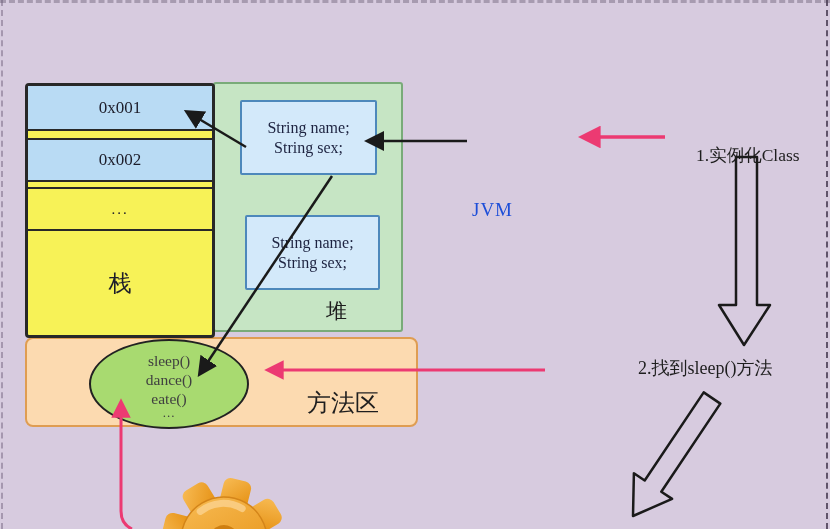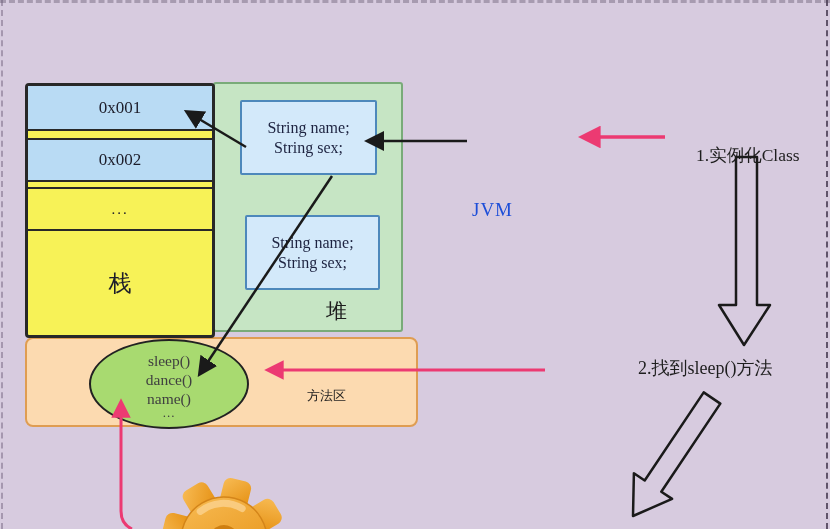--- a/index.html
+++ b/index.html
@@ -55,21 +55,21 @@
   .method-ellipse {
     position:absolute; left:89px; top:339px; width:160px; height:90px;
     background:#a8da70; border:2.5px solid #222; border-radius:50%;
     box-sizing:border-box; display:flex; flex-direction:column; align-items:center; justify-content:center;
     font-size:15.5px; color:#404040; line-height:19px;
   }
   .method-ellipse .m-dots { font-size:13px; line-height:10px; letter-spacing:1px; }
 
   .lbl { position:absolute; color:#1e1e1e; white-space:nowrap; }
   .lbl-heap   { left:326px; top:297px; font-size:21px; }
-  .lbl-marea  { left:307px; top:387px; font-size:13px; }
+  .lbl-marea  { left:307px; top:387px; font-size:24px; }
   .lbl-jvm    { left:425px; top:199px; font-size:19px; letter-spacing:1px; color:#1d4ed8;margin-left:47px; }
   .lbl-classinst { left:458px; top:115px; width:120px; text-align:center; font-size:18.5px; line-height:22px; }
   .lbl-step1  { left:696px; top:120px; font-size:17.5px;margin-top:23px; }
   .lbl-step2  { left:638px; top:356px; font-size:18px; }
 
   .arrows { position:absolute; left:0; top:0; width:830px; height:529px; pointer-events:none; }
 </style>
 </head>
 <body>
 
@@ -105,21 +105,21 @@
     <span>String sex;</span>
   </div>
   <div class="obj-box two">
     <span>String name;</span>
     <span>String sex;</span>
   </div>
 
   <div class="method-ellipse">
     <span>sleep()</span>
     <span>dance()</span>
-    <span>name()</span>
+    <span>eate()</span>
     <span class="m-dots">...</span>
   </div>
 
   <div class="lbl lbl-heap">堆</div>
   <div class="lbl lbl-marea">方法区</div>
   <div class="lbl lbl-jvm">JVM</div>
   <div class="lbl lbl-classinst">
   </div>
   <div class="lbl lbl-step1">1.实例化Class</div>
   <div class="lbl lbl-step2">2.找到sleep()方法</div>

